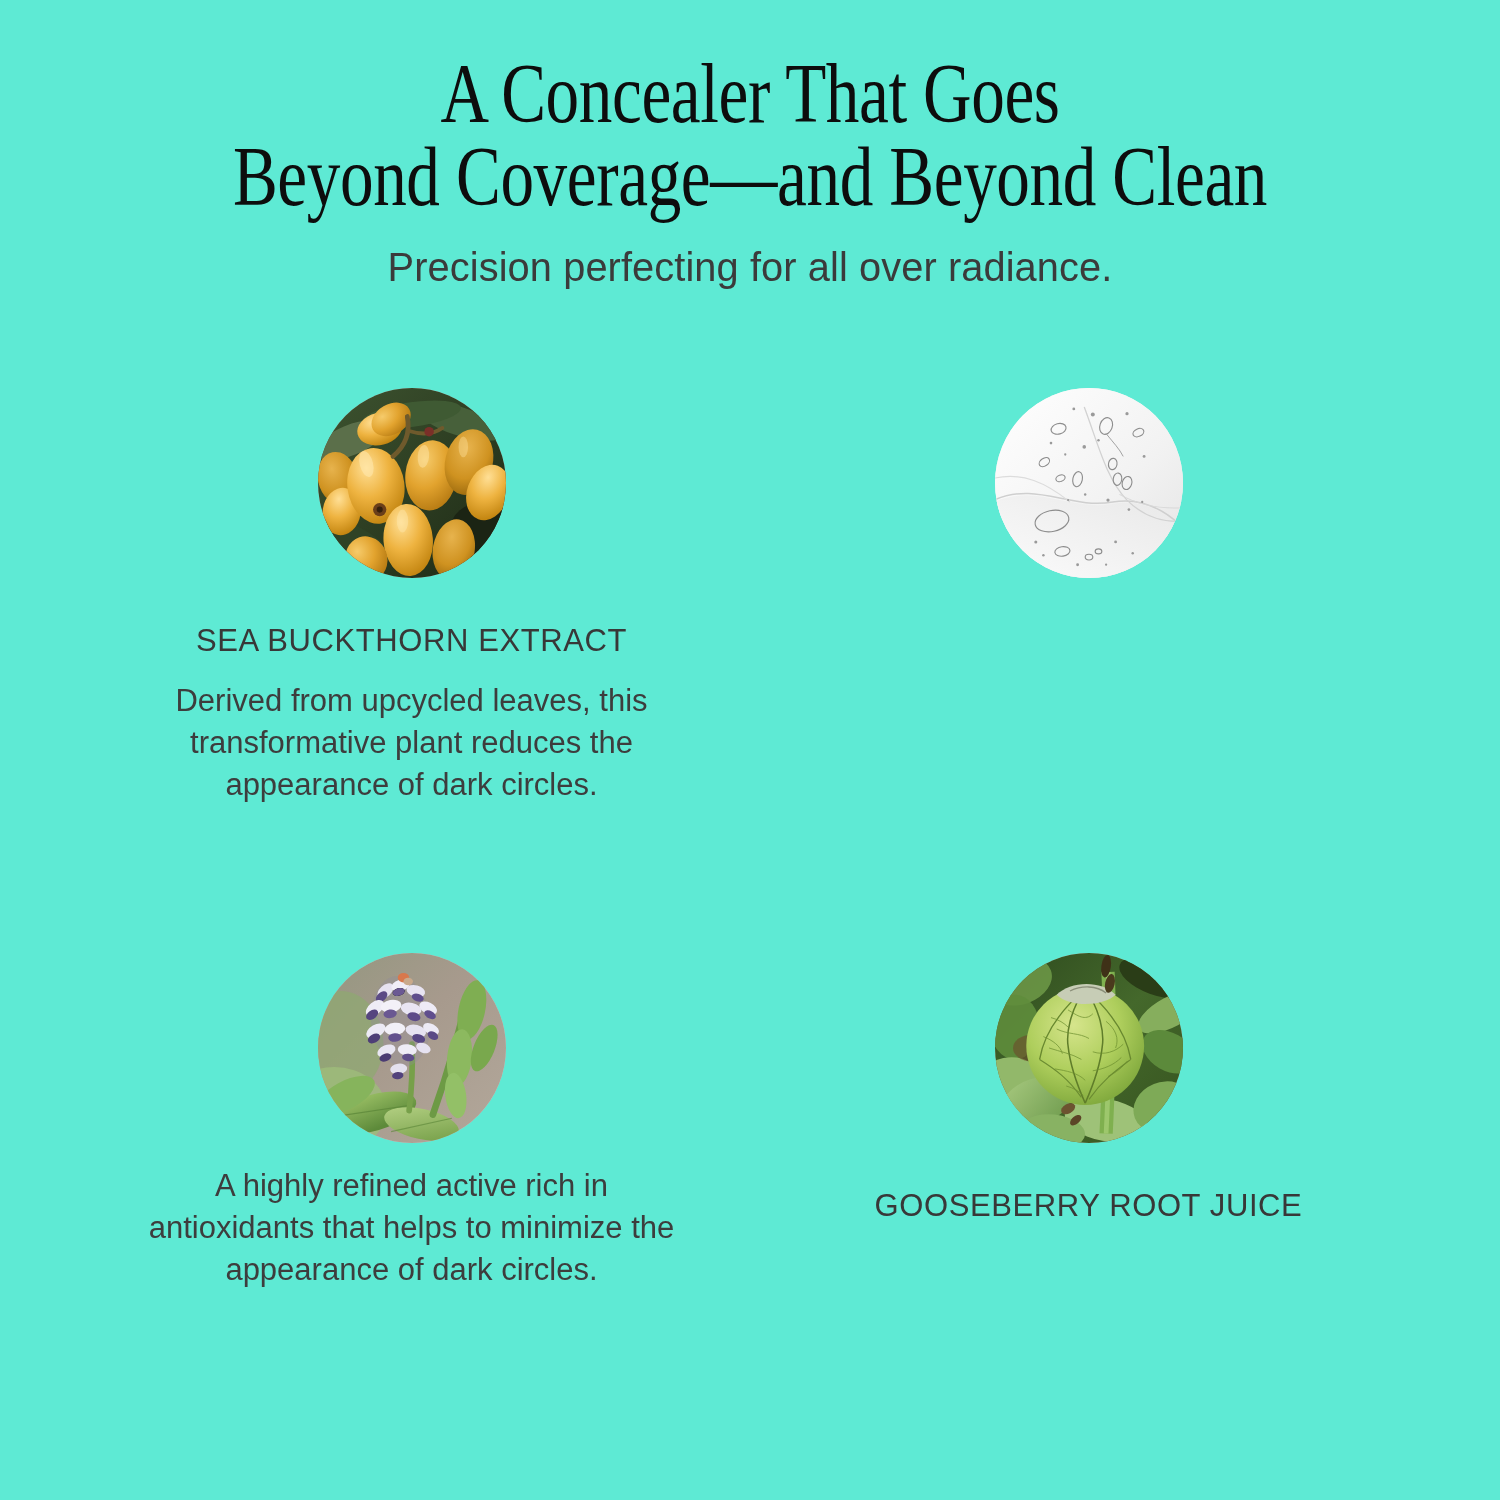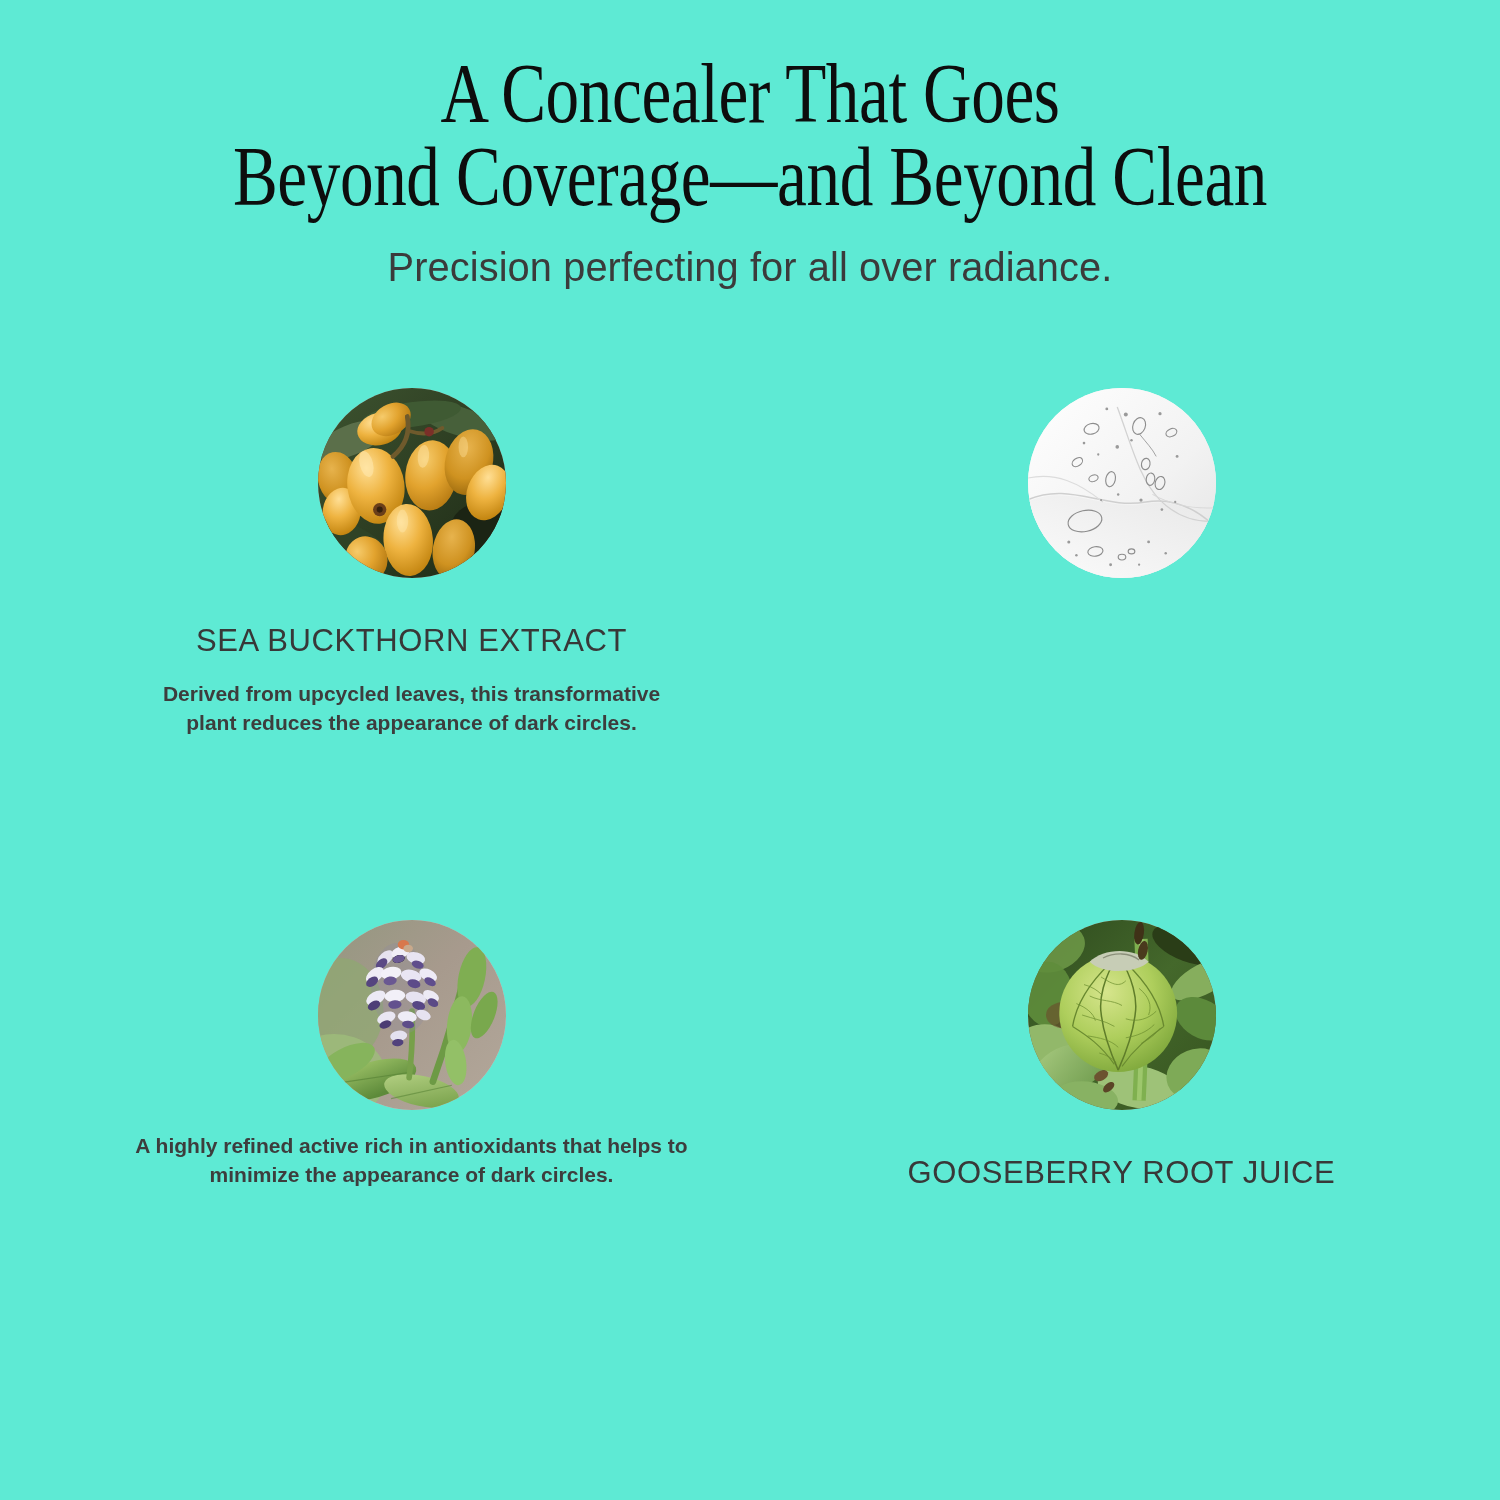--- a/index.html
+++ b/index.html
@@ -40,21 +40,20 @@
 
   
   .grid {
     position:absolute;
     top:388px; left:75px;
     width:1350px;
     display:grid;
     grid-template-columns:673px 673px;
     column-gap:4px;
     row-gap:0px;
-    gap:37px;
   }
   .card { width:673px; text-align:center; }
   .card.row2 { margin-top:146px; }
 
   .media-wrap { display:flex; justify-content:center; }
   .media {
     width:188px; height:190px;
     border-radius:50%;
     overflow:hidden;
     position:relative;
@@ -65,24 +64,24 @@
   .card-title {
     margin-top:46px;
     font-size:31px;
     font-weight:400;
     letter-spacing:0.6px;
     color:#383838;
     line-height:1.1;
   }
   .card-desc {
     margin-top:22px;
-    font-size:21px;
+    font-size:31px;
     line-height:1.36;
     color:#3d3d3d;
-    font-weight:700;
+    font-weight:400;
     max-width:520px;
     margin-left:auto;
     margin-right:auto;
   }
   .card-desc.wide { max-width:560px; }
 </style>
 </head>
 <body>
 
 <div class="page">

